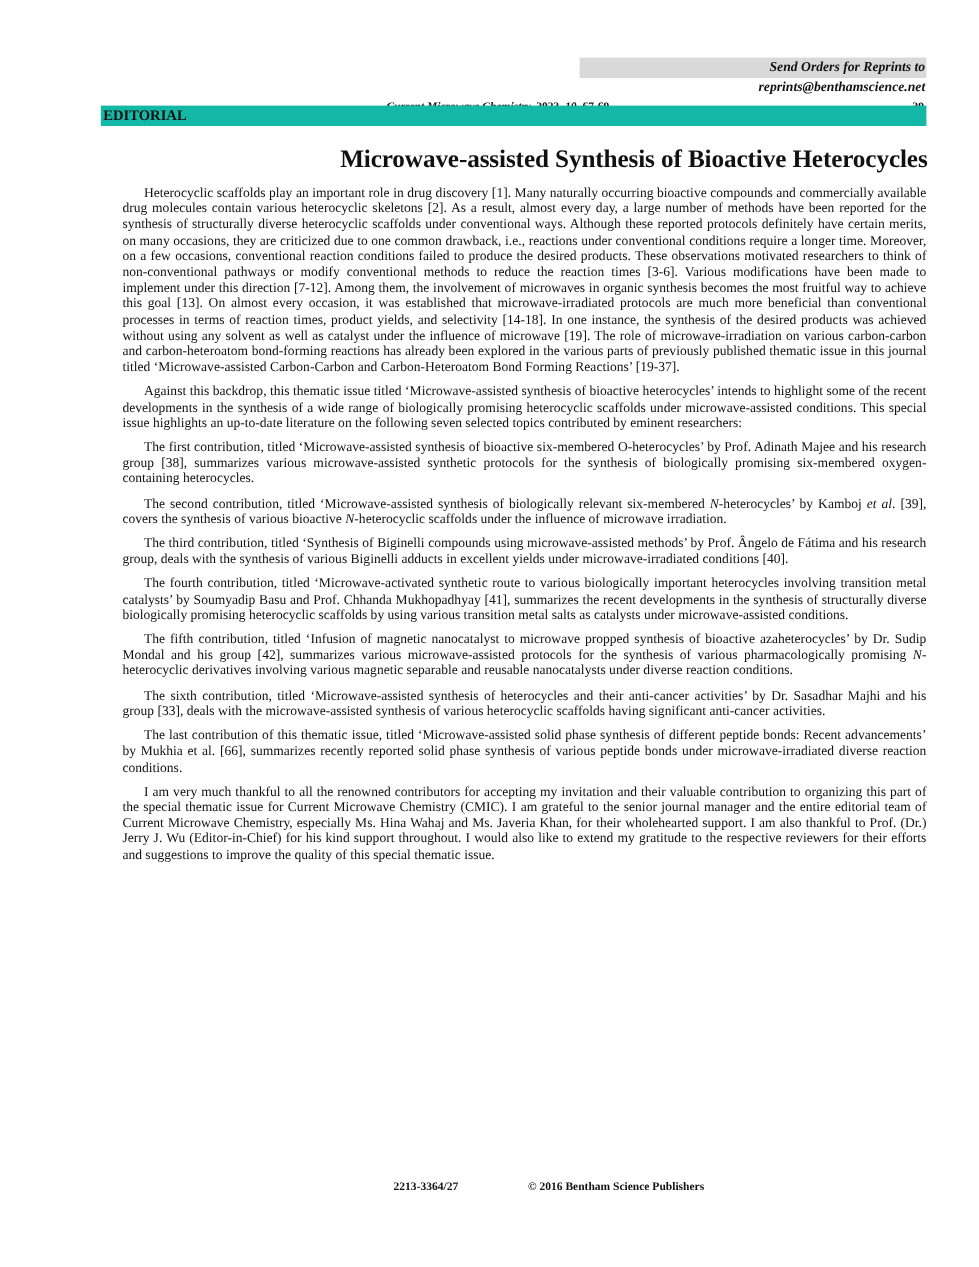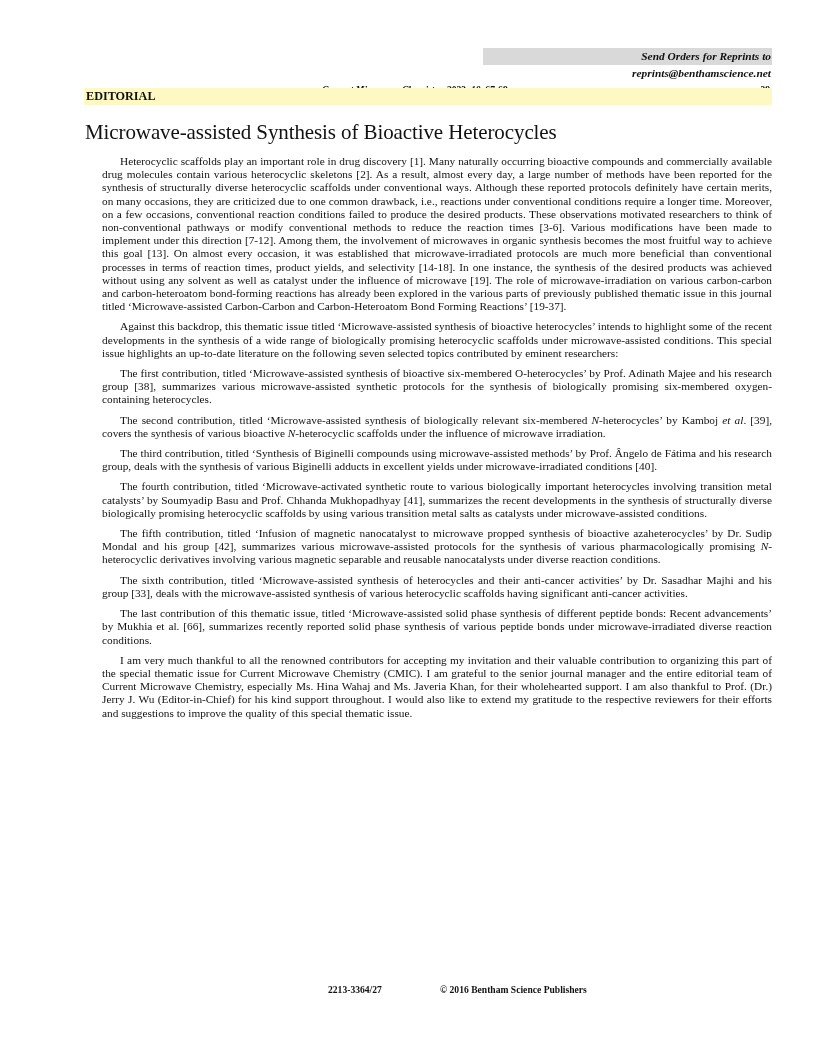--- a/index.html
+++ b/index.html
@@ -18,27 +18,28 @@
     position: absolute; left: 84px; top: 83px; width: 688px; height: 14px;
     font-size: 9.6px; font-weight: bold; line-height: 14px;
   }
   .journal-line .cite {
     position: absolute; left: 238px; top: 0; font-style: italic;
   }
   .journal-line .cite .vol { font-style: italic; }
   .journal-line .page-num { position: absolute; right: 2px; top: 0; font-style: normal; }
   .section-bar {
     position: absolute; left: 84px; top: 88px; width: 688px; height: 17px;
-    background: #fef9c3;
+    background: #14b8a6;
     font-size: 12.2px; font-weight: bold; line-height: 17px; padding-left: 2px; box-sizing: border-box;
   }
   .title {
     position: absolute; left: 85px; top: 119px; width: 688px;
-    font-size: 21px; font-weight: normal; line-height: 26px; margin: 0;
+    font-size: 21px; font-weight: bold; line-height: 26px; margin: 0;
     letter-spacing: -0.1px;
+    text-align: right;
   }
   .body {
     position: absolute; left: 84px; top: 155px; width: 688px;
     font-size: 11.3px; line-height: 13.2px;
     text-align: justify;
   }
   .body p { margin: 0 0 7px 18px; text-indent: 18px; hyphens: manual; }
   .footer {
     position: absolute; left: 0; top: 983px; width: 816px; height: 14px;
     font-size: 9.6px; font-weight: bold; line-height: 14px;

